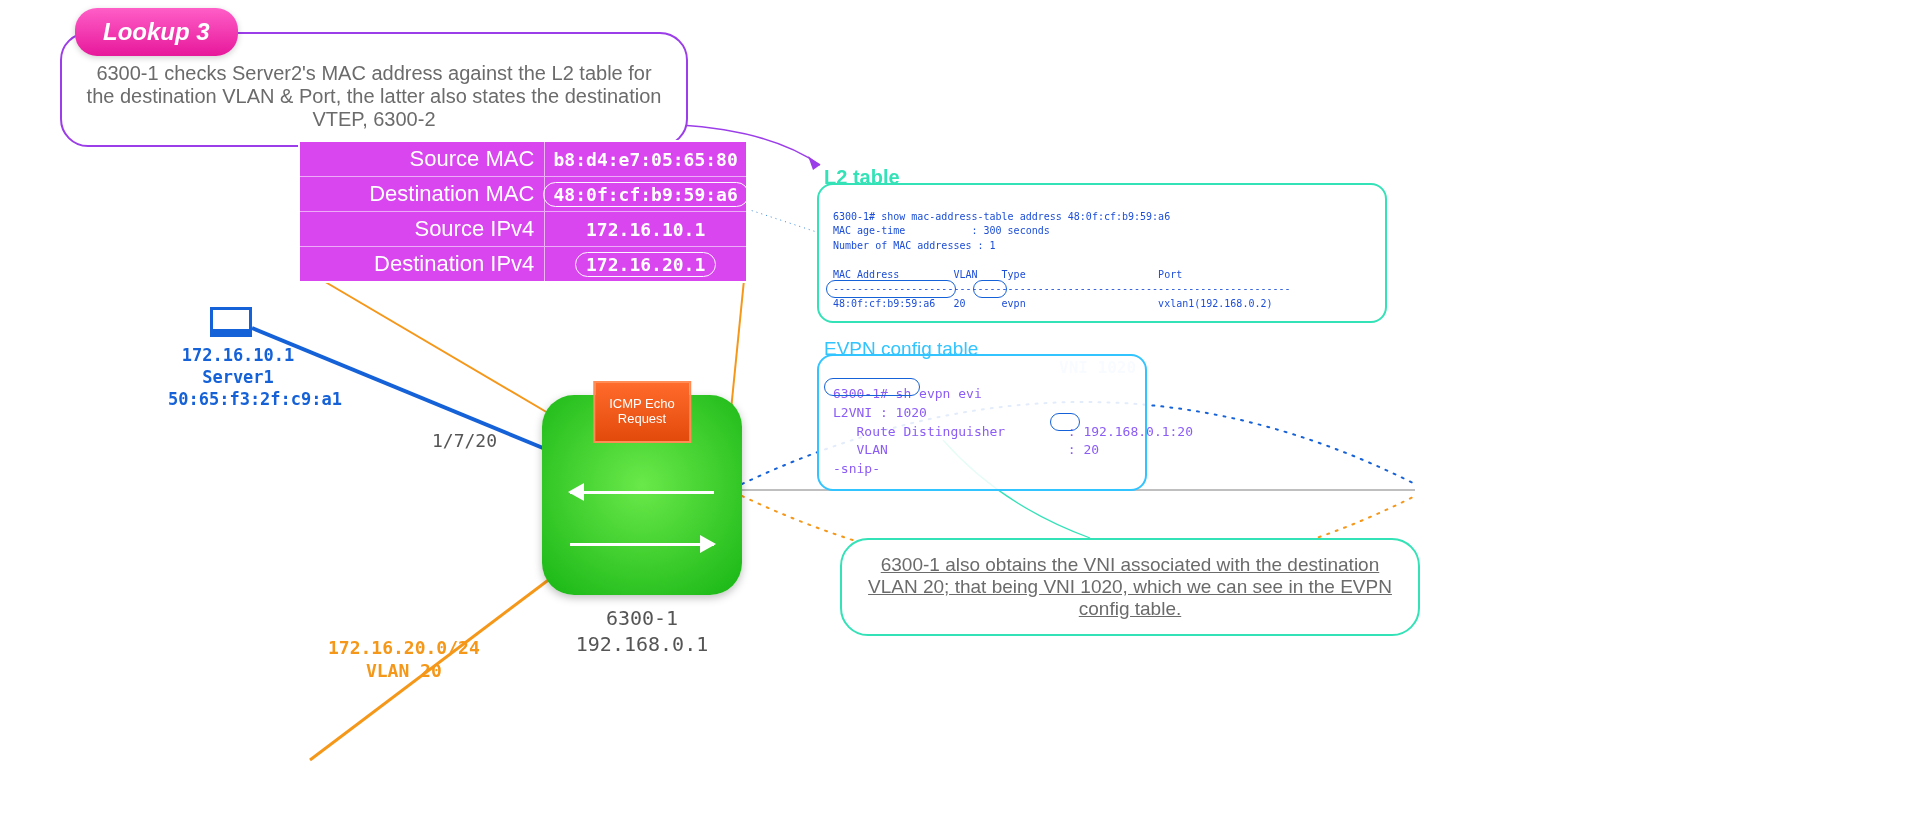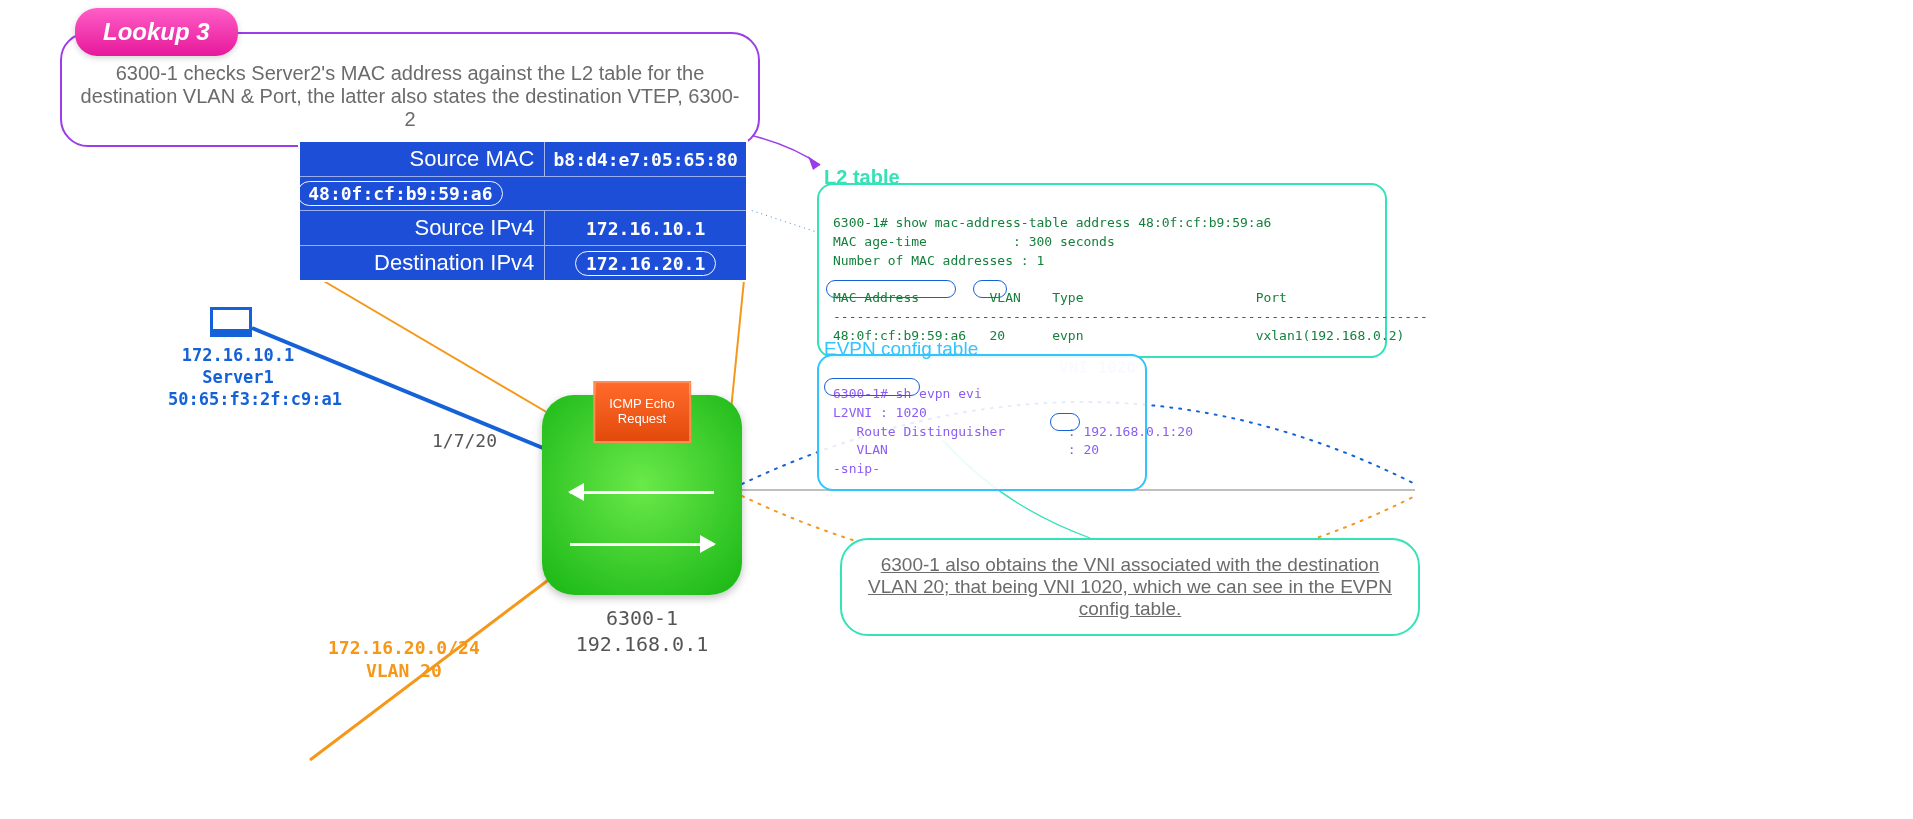--- a/index.html
+++ b/index.html
@@ -22,41 +22,41 @@
       font-size: 24px;
       padding: 10px 28px;
       border-radius: 22px;
       box-shadow: 0 2px 6px rgba(0,0,0,.18);
       z-index: 30;
     }
     .lookup-box {
       position: absolute;
       left: 60px;
       top: 32px;
-      width: 700px;
+      width: 628px;
       border: 2px solid #9b3de8;
       border-radius: 28px;
       padding: 28px 18px 14px 18px;
       color: #6b6b6b;
       font-size: 20px;
       text-align: center;
       background: #fff;
       z-index: 20;
     }
     .packet-table {
       position: absolute;
       left: 298px;
       top: 140px;
       width: 450px;
       border: 2px solid #fff;
       z-index: 25;
     }
     .packet-row {
       display: flex;
-      background: #1d4ed8;
+      background: #d946ef;
       border-bottom: 1px solid rgba(255,255,255,.55);
     }
     .packet-row:last-child { border-bottom: none; }
     .packet-key {
       width: 55%;
       padding: 4px 10px;
       color: #fff;
       font-size: 22px;
       font-weight: 400;
       text-align: right;
@@ -200,22 +200,22 @@
     }
     .l2-box {
       position: absolute;
       left: 817px;
       top: 183px;
       width: 570px;
       border: 2px solid #34e2b7;
       border-radius: 16px;
       padding: 10px 14px 10px 14px;
       font-family: "Menlo","Consolas",monospace;
-      font-size: 13px;
-      color: #15803d;
+      font-size: 10px;
+      color: #1d4ed8;
       line-height: 1.45;
       background: #fff;
       z-index: 20;
       white-space: pre;
     }
     .evpn-title {
       position: absolute;
       left: 824px;
       top: 338px;
       color: #32c4ff;
@@ -315,20 +315,21 @@
 <div class="lookup-badge">Lookup 3</div>
 
 <div class="lookup-box">6300-1 checks Server2's MAC address against the L2 table for the destination VLAN &amp; Port, the latter also states the destination VTEP, 6300-2</div>
 
 <div class="packet-table">
   <div class="packet-row">
     <div class="packet-key">Source MAC</div>
     <div class="packet-val">b8:d4:e7:05:65:80</div>
   </div>
   <div class="packet-row">
+    <div class="packet-key">Destination MAC</div>
     <div class="packet-val">
         <span class="packet-pill">48:0f:cf:b9:59:a6</span>
       </div>
   </div>
   <div class="packet-row">
     <div class="packet-key">Source IPv4</div>
     <div class="packet-val">172.16.10.1</div>
   </div>
   <div class="packet-row">
     <div class="packet-key">Destination IPv4</div>

